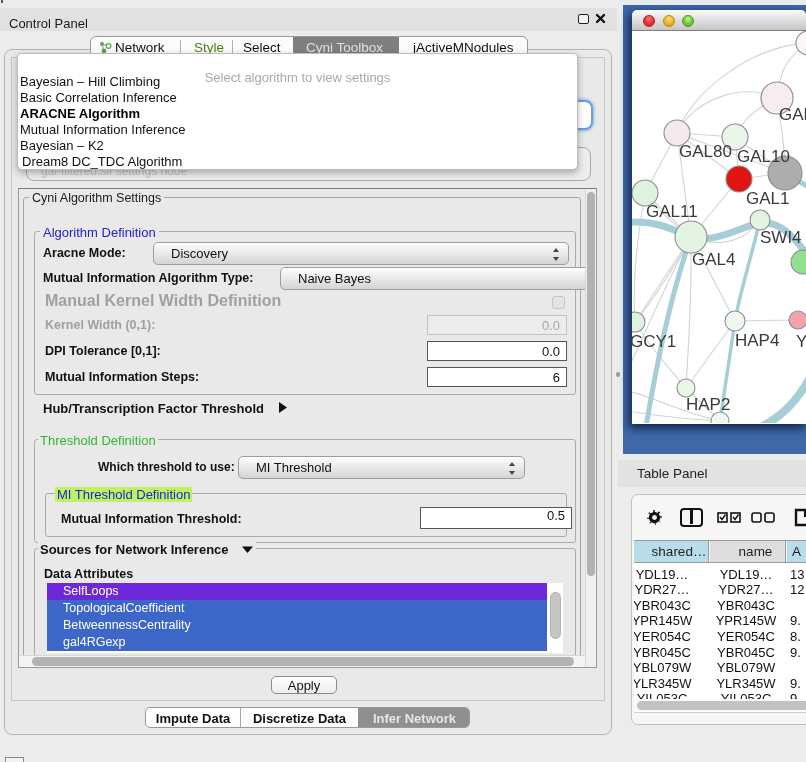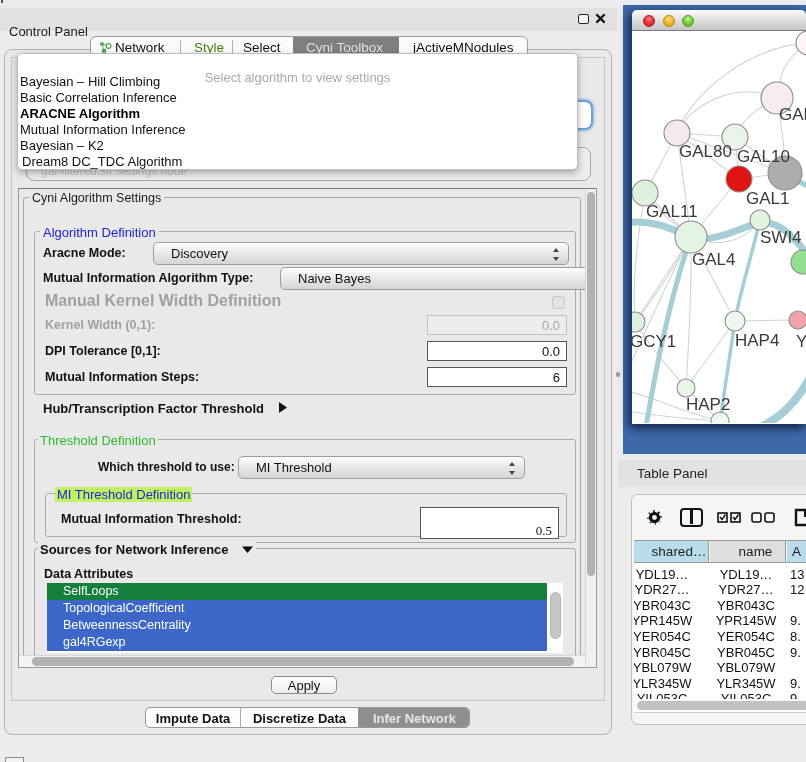--- a/index.html
+++ b/index.html
@@ -12,21 +12,21 @@
   .combo i { position:absolute; right:8px; top:5px; width:7px; height:13px; font-style:normal; }
   .combo i::before { content:""; position:absolute; left:0; top:0; border-left:3.5px solid transparent; border-right:3.5px solid transparent; border-bottom:4.5px solid #444; }
   .combo i::after { content:""; position:absolute; left:0; bottom:0; border-left:3.5px solid transparent; border-right:3.5px solid transparent; border-top:4.5px solid #444; }
 </style>
 </head>
 <body>
 
 <div class="abs" style="left:1px;top:0;width:2px;height:3px;background:#555;"></div>
 
 <div class="abs" style="left:0;top:8px;width:617px;height:23px;background:#e1e1e1;">
-  <div class="abs" style="left:9px;top:16px;font-size:13px;color:#1a1a1a;">Control Panel</div>
+  <div class="abs" style="left:9px;top:8px;font-size:13px;color:#1a1a1a;">Control Panel</div>
 
   <div class="abs" style="left:578px;top:6px;width:11px;height:10px;border:1.5px solid #222;border-radius:2px;background:#f5f5f5;"></div>
 
   <svg class="abs" style="left:595px;top:5px;" width="11" height="11" viewBox="0 0 11 11">
     <path d="M2 2 L9 9 M9 2 L2 9" stroke="#111" stroke-width="2.4" stroke-linecap="round"></path>
   </svg>
 </div>
 
 <div class="abs" style="left:4px;top:49px;width:608px;height:686px;background:#e9e9e9;border:1px solid #b4b4b4;border-radius:8px;"></div>
 
@@ -98,30 +98,30 @@
   <div class="abs" style="left:19px;top:244px;font-size:13px;color:#2fb82f;background:#e9e9e9;padding:0 2px;">Threshold Definition</div>
   <div class="abs b" style="left:79px;top:271px;font-size:12px;color:#111;">Which threshold to use:</div>
   <div class="combo abs" style="left:219px;top:267px;width:287px;height:23px;">
     <span>MI Threshold</span>
       <i></i>
   </div>
 
   <div class="abs" style="left:26px;top:304px;width:522px;height:44px;border:1px solid #ababab;border-radius:3px;"></div>
   <div class="abs" style="left:36px;top:298px;font-size:13px;color:#2222cc;background:#bef264;padding:0 2px;">MI Threshold Definition</div>
   <div class="abs b" style="left:42px;top:323px;font-size:12.5px;color:#111;">Mutual Information Threshold:</div>
-  <div class="abs" style="left:401px;top:318px;width:139px;height:22px;background:#fff;border:1.5px solid #555;font-size:13px;color:#111;text-align:right;padding:15px 6px;font-family:Liberation Serif, serif;">0.5</div>
+  <div class="abs" style="left:401px;top:318px;width:152px;height:22px;background:#fff;border:1.5px solid #555;font-size:13px;color:#111;text-align:right;padding:0 6px;">0.5</div>
 
   <div class="abs" style="left:15px;top:359px;width:542px;height:120px;border:1px solid #ababab;border-radius:3px;"></div>
   <div class="abs b" style="left:19px;top:353px;font-size:13px;color:#111;background:#e9e9e9;padding:0 2px;">Sources for Network Inference <svg style="margin-left:9px;" width="13" height="9">
         <path d="M1 1.5 L12 1.5 L6.5 8 Z" fill="#111"></path>
       </svg></div>
   <div class="abs b" style="left:25px;top:378px;font-size:12.5px;color:#111;">Data Attributes</div>
 
   <div class="abs" style="left:28px;top:394px;width:516px;height:70px;background:#fff;overflow:hidden;">
-    <div style="background:#15803d;color:#fff;font-size:12.5px;height:17px;padding:1px 0 0 16px;width:500px;">SelfLoops</div>
+    <div style="background:#6d28d9;color:#fff;font-size:12.5px;height:17px;padding:1px 0 0 16px;width:500px;">SelfLoops</div>
     <div style="background:#3c67c8;color:#fff;font-size:12.5px;height:17px;padding:1px 0 0 16px;width:500px;">TopologicalCoefficient</div>
     <div style="background:#3c67c8;color:#fff;font-size:12.5px;height:17px;padding:1px 0 0 16px;width:500px;">BetweennessCentrality</div>
     <div style="background:#3c67c8;color:#fff;font-size:12.5px;height:17px;padding:1px 0 0 16px;width:500px;">gal4RGexp</div>
   </div>
   <div class="abs" style="left:531px;top:403px;width:11px;height:47px;border-radius:5.5px;background:#c6c6c6;border:1px solid #b2b2b2;"></div>
 
   <div class="abs" style="left:566px;top:0;width:13px;height:480px;background:#f0f0f0;border-left:1px solid #d8d8d8;"></div>
   <div class="abs" style="left:568px;top:3px;width:8px;height:384px;border-radius:4px;background:#b2b2b2;"></div>
 
   <div class="abs" style="left:0;top:466px;width:566px;height:14px;background:#f4f4f4;border-top:1px solid #d8d8d8;"></div>

